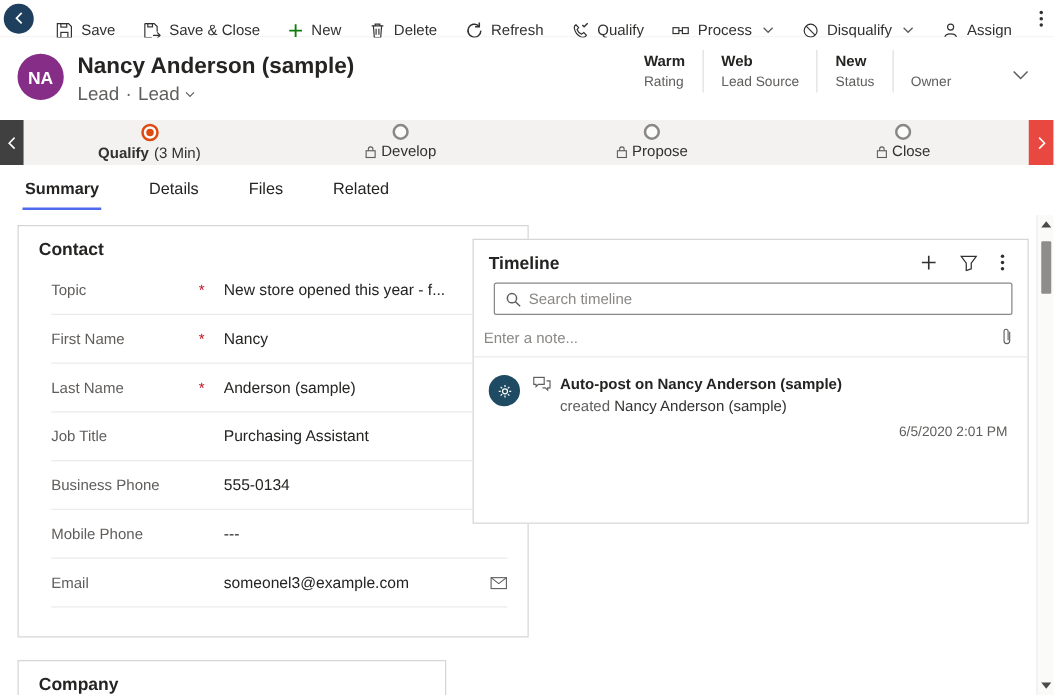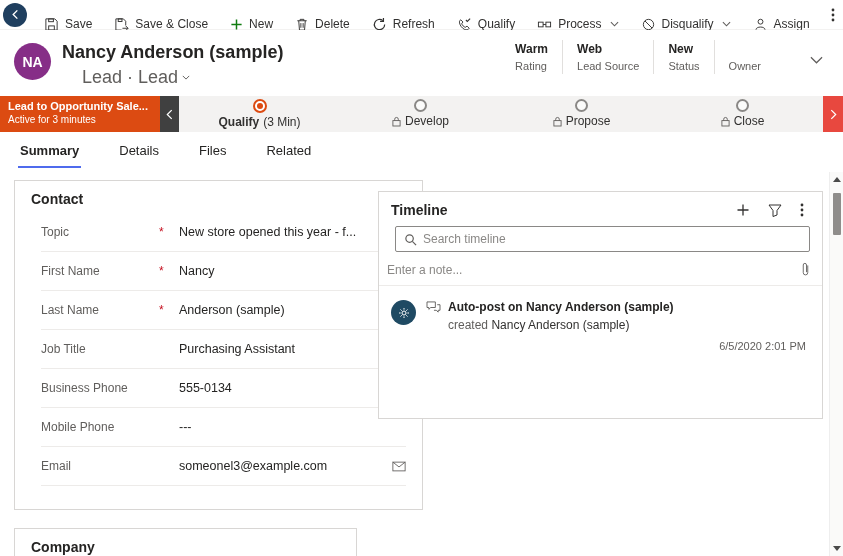--- a/index.html
+++ b/index.html
@@ -18,21 +18,21 @@
   .cmd-item .chev { margin-left:2px; }
   .cmd-overflow { margin-left:auto; padding:0 10px; height:100%; display:flex; align-items:center; cursor:pointer; }
 
   
   .rec-header { position:absolute; top:30px; left:0; right:0; height:66px; background:#fff; }
   .avatar { position:absolute; left:14px; top:13px; width:37px; height:37px; border-radius:50%;
     background:#862e87; color:#fff; font-size:14px; font-weight:bold;
     display:flex; align-items:center; justify-content:center; }
   .title-block { position:absolute; left:62px; top:12px; }
   .title-block h1 { font-size:18px; font-weight:bold; color:#252423; }
-  .subtitle { margin-top:4px; font-size:18px; color:#605e5c; display:flex; align-items:center; gap:5px;margin-left:20px; }
+  .subtitle { margin-top:4px; font-size:15px; color:#605e5c; display:flex; align-items:center; gap:5px; }
   .subtitle .dot::before { content:"\00B7"; color:#605e5c; }
   .form-sel { display:flex; align-items:center; gap:4px; cursor:pointer; }
   .hdr-fields { position:absolute; right:68px; top:10px; display:flex; }
   .hdr-col { padding:2px 14px; }
   .hdr-col.divided { border-right:1px solid #e1dfdd; }
   .hdr-val { font-size:12px; font-weight:bold; color:#252423; min-height:15px; white-space:nowrap; cursor:pointer; }
   .hdr-lbl { font-size:11px; color:#605e5c; margin-top:3px; white-space:nowrap; }
   .hdr-collapse { position:absolute; right:16px; top:22px; cursor:pointer; padding:4px; }
 
   
@@ -271,24 +271,20 @@
     <div class="hdr-collapse">
       <span>
         <svg width="13" height="8" viewBox="0 0 14 8">
             <path d="M1 1 L7 7 L13 1" fill="none" stroke="#605e5c" stroke-width="1.3"></path>
           </svg>
       </span>
     </div>
   </section>
 
   <section class="bpf">
-    <div class="bpf-name">
-      <div class="bpf-n1">Lead to Opportunity Sale...</div>
-      <div class="bpf-n2">Active for 3 minutes</div>
-    </div>
     <div class="bpf-collapse">
       <span>
         <svg width="7" height="11" viewBox="0 0 8 12">
             <path d="M6.5 1 L1.5 6 L6.5 11" fill="none" stroke="#fff" stroke-width="1.4"></path>
           </svg>
       </span>
     </div>
 
     <div class="bpf-track">
       <div class="stage">

